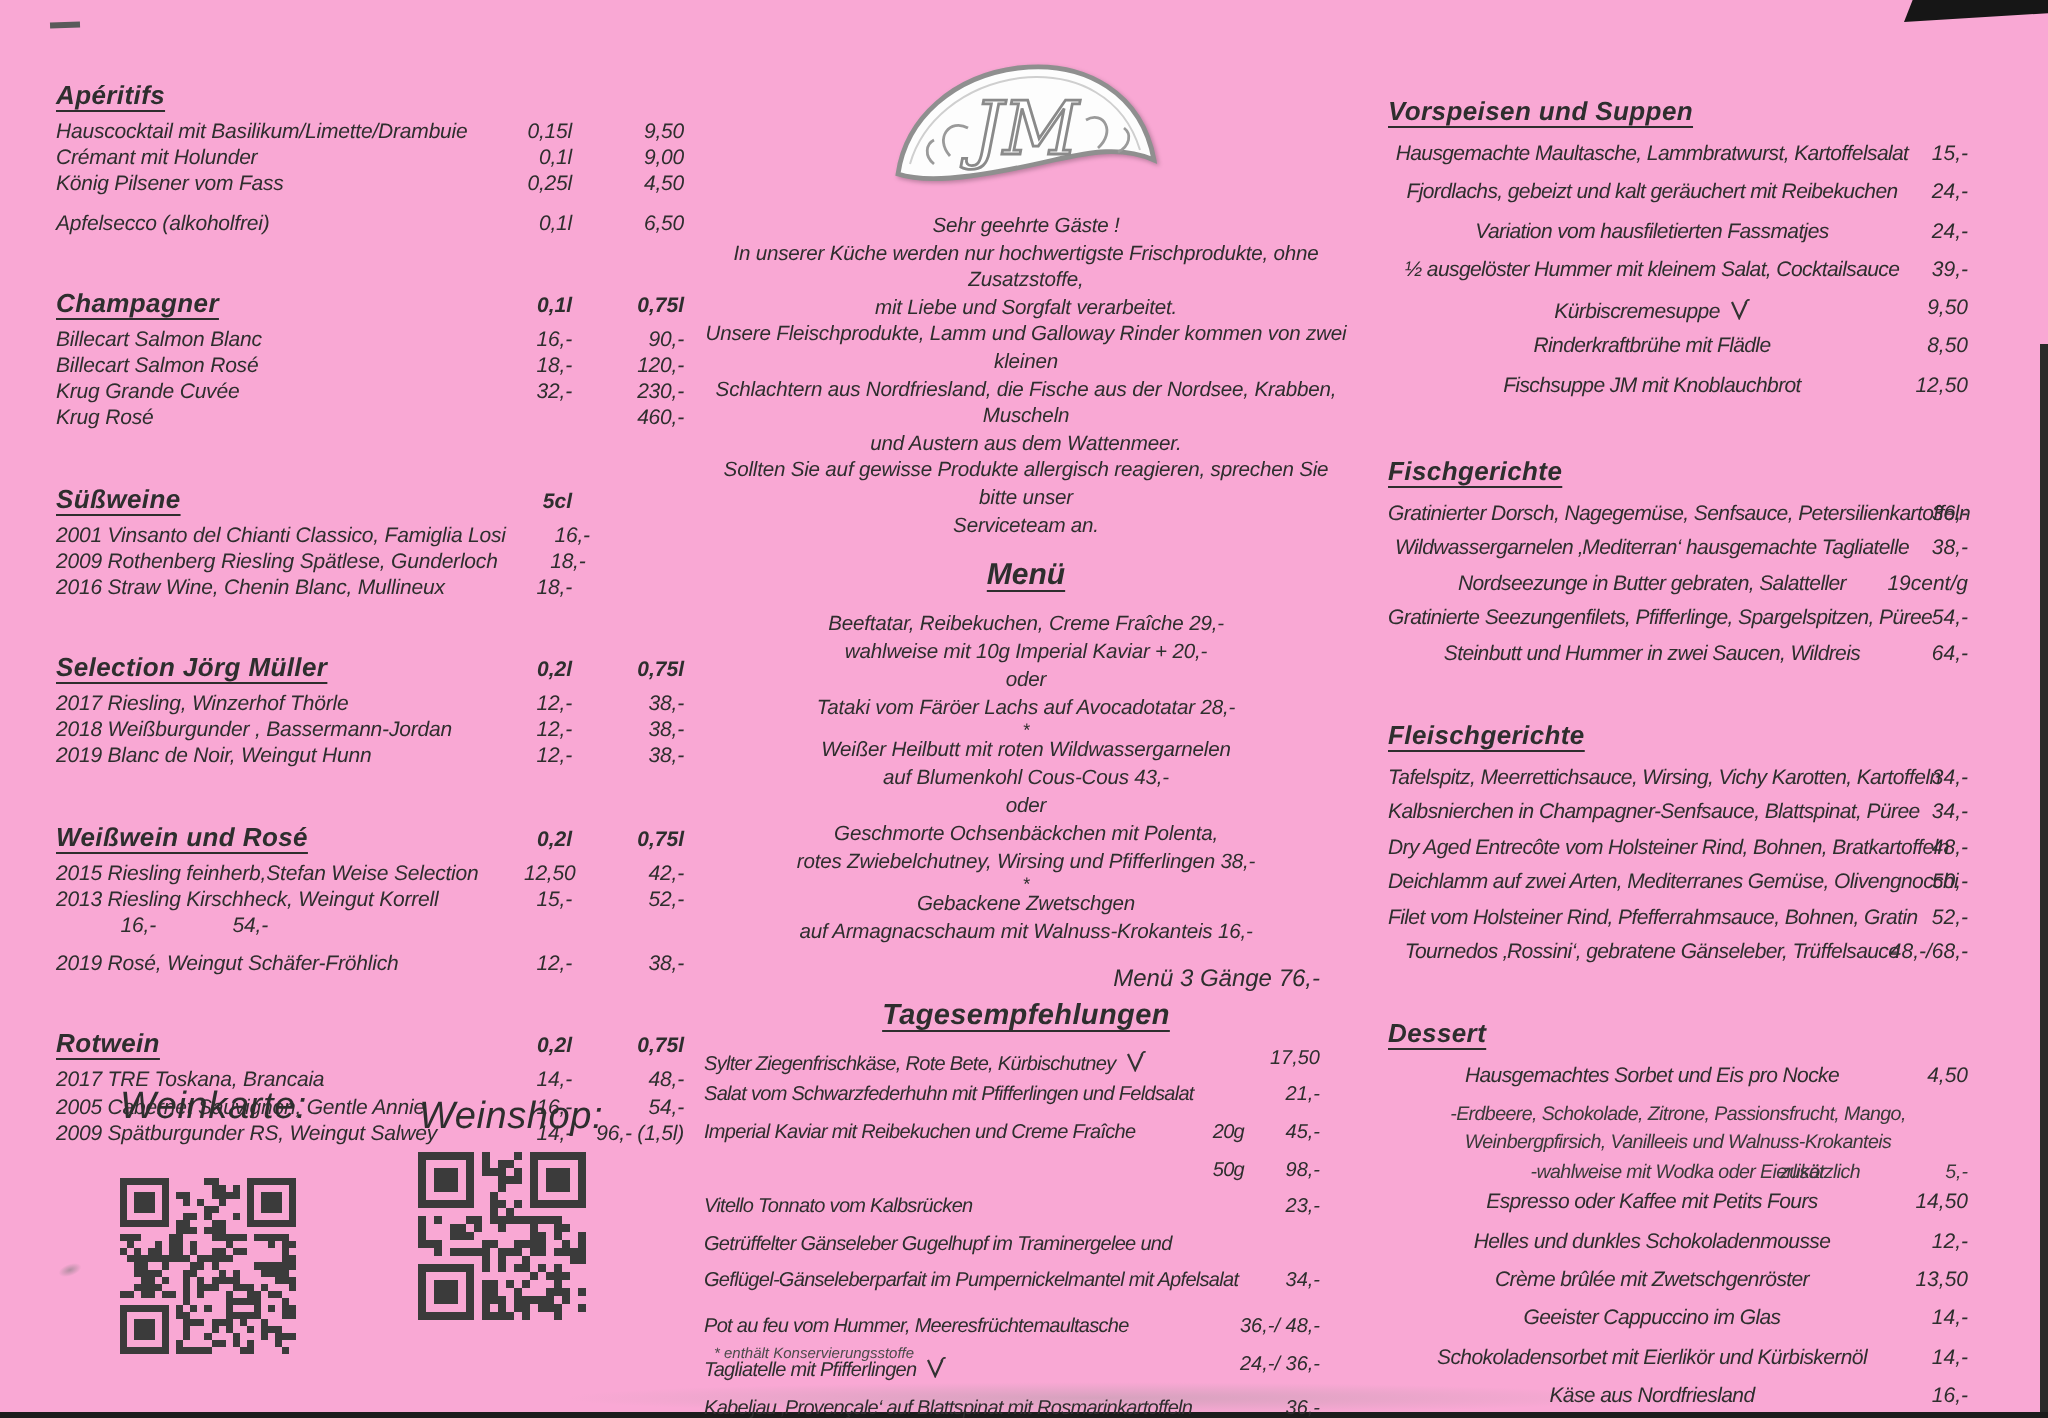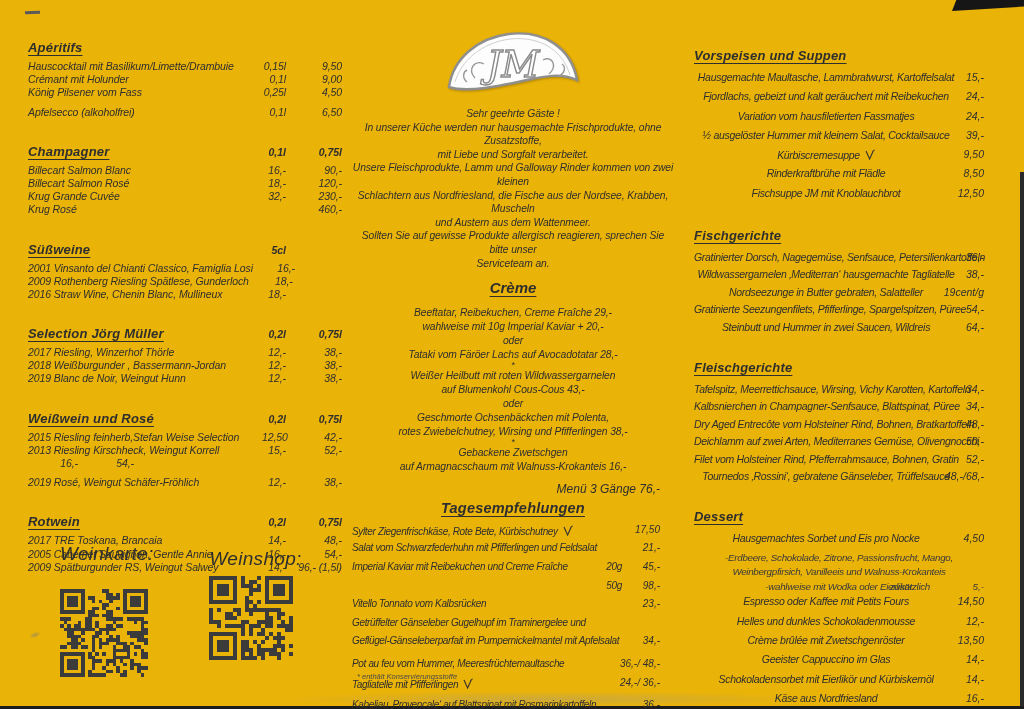--- a/index.html
+++ b/index.html
@@ -1,16 +1,16 @@
 <!DOCTYPE html>
 <html><head>
 <meta charset="utf-8">
 <style>
   html,body{margin:0;padding:0;background:#888;}
-  .page{position:relative;width:1024px;height:709px;background:#eab308;overflow:hidden;
+  .page{position:relative;width:1024px;height:709px;background:#f9a8d4;overflow:hidden;
         font-family:"Liberation Sans",sans-serif;font-style:italic;color:#2e2e2e;}
   
   .mark-dash{position:absolute;left:25px;top:11px;width:15px;height:2.5px;background:#5a5a5a;transform:rotate(-2deg);}
   .corner-tr{position:absolute;left:952px;top:0;width:72px;height:11px;background:#161616;
              clip-path:polygon(6% 0,100% 0,100% 60%,0 100%);}
   .edge-right{position:absolute;right:0;top:172px;width:4px;height:537px;background:#2a2a2a;}
   .edge-bottom{position:absolute;left:0;bottom:0;width:100%;height:3px;background:#1c1c1c;}
   .smudge-bottom{position:absolute;left:280px;bottom:2px;width:540px;height:16px;
                  background:radial-gradient(ellipse at center,rgba(150,150,148,.35),transparent 70%);}
   .mark-speck{position:absolute;left:29px;top:632px;width:12px;height:6px;
@@ -772,29 +772,29 @@
       <svg width="140" height="66" viewBox="0 0 140 66" style="filter:drop-shadow(1px 1px 1px rgba(0,0,0,.25));">
         <path d="M6,57 C10,29 34,8 66,4 C100,0 128,17 134,50 C118,43 102,46 84,50 C58,56 24,63 6,57 Z" fill="#fdfdfd" stroke="#8f8f8f" stroke-width="2.4"></path>
         <path d="M12,52 C18,31 38,13 67,9 C96,6 119,19 127,45" fill="none" stroke="#cfcfcf" stroke-width="1"></path>
         <path d="M32,48 c-8,-9 0,-19 9,-14 M24,52 c-5,-4 -4,-10 0,-12" fill="none" stroke="#9a9a9a" stroke-width="1.4"></path>
         <path d="M106,44 c9,-8 3,-19 -6,-14 M116,46 c6,-3 7,-9 3,-12" fill="none" stroke="#9a9a9a" stroke-width="1.4"></path>
         <text x="70" y="47" text-anchor="middle" font-family="DejaVu Serif, serif" font-style="italic" font-size="37" fill="#ffffff" stroke="#8a8a8a" stroke-width="1.4">JM</text>
       </svg>
     </div>
     <div class="greeting" id="greeting">
         <div class="gline">Sehr geehrte Gäste !</div>
-        <div class="gline">In unserer Küche werden nur hausgemachte Frischprodukte, ohne Zusatzstoffe,</div>
+        <div class="gline">In unserer Küche werden nur hochwertigste Frischprodukte, ohne Zusatzstoffe,</div>
         <div class="gline">mit Liebe und Sorgfalt verarbeitet.</div>
         <div class="gline">Unsere Fleischprodukte, Lamm und Galloway Rinder kommen von zwei kleinen</div>
         <div class="gline">Schlachtern aus Nordfriesland, die Fische aus der Nordsee, Krabben, Muscheln</div>
         <div class="gline">und Austern aus dem Wattenmeer.</div>
         <div class="gline">Sollten Sie auf gewisse Produkte allergisch reagieren, sprechen Sie bitte unser</div>
         <div class="gline">Serviceteam an.</div>
       </div>
-    <div class="menu-title">Crème</div>
+    <div class="menu-title">Menü</div>
     <div class="menu-lines" id="menu-lines">
         <div class="menu-line">Beeftatar, Reibekuchen, Creme Fraîche 29,-</div>
         <div class="menu-line">wahlweise mit 10g Imperial Kaviar + 20,-</div>
         <div class="menu-line">oder</div>
         <div class="menu-line">Tataki vom Färöer Lachs auf Avocadotatar 28,-</div>
         <div class="menu-line sep">*</div>
         <div class="menu-line">Weißer Heilbutt mit roten Wildwassergarnelen</div>
         <div class="menu-line">auf Blumenkohl Cous-Cous 43,-</div>
         <div class="menu-line">oder</div>
         <div class="menu-line">Geschmorte Ochsenbäckchen mit Polenta,</div>

